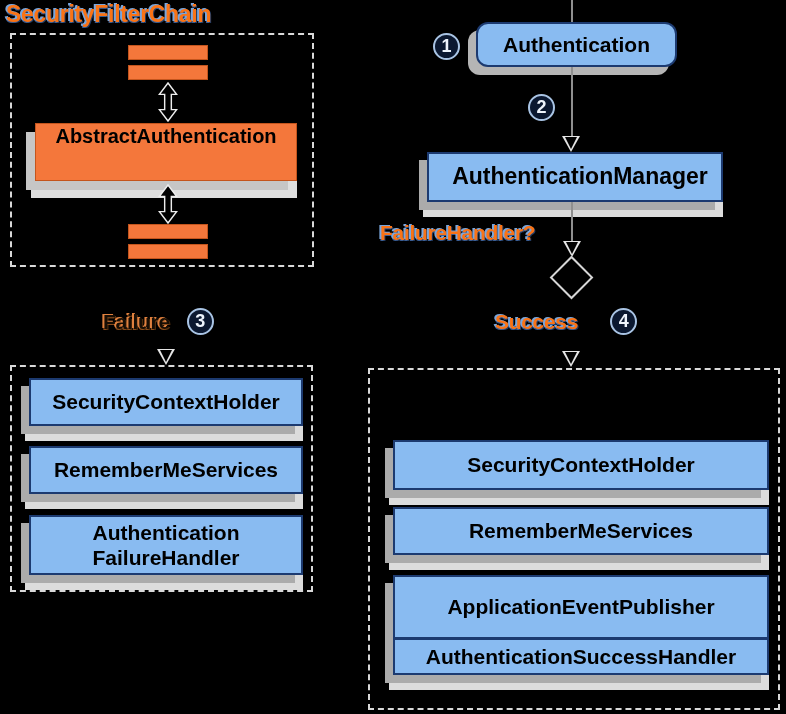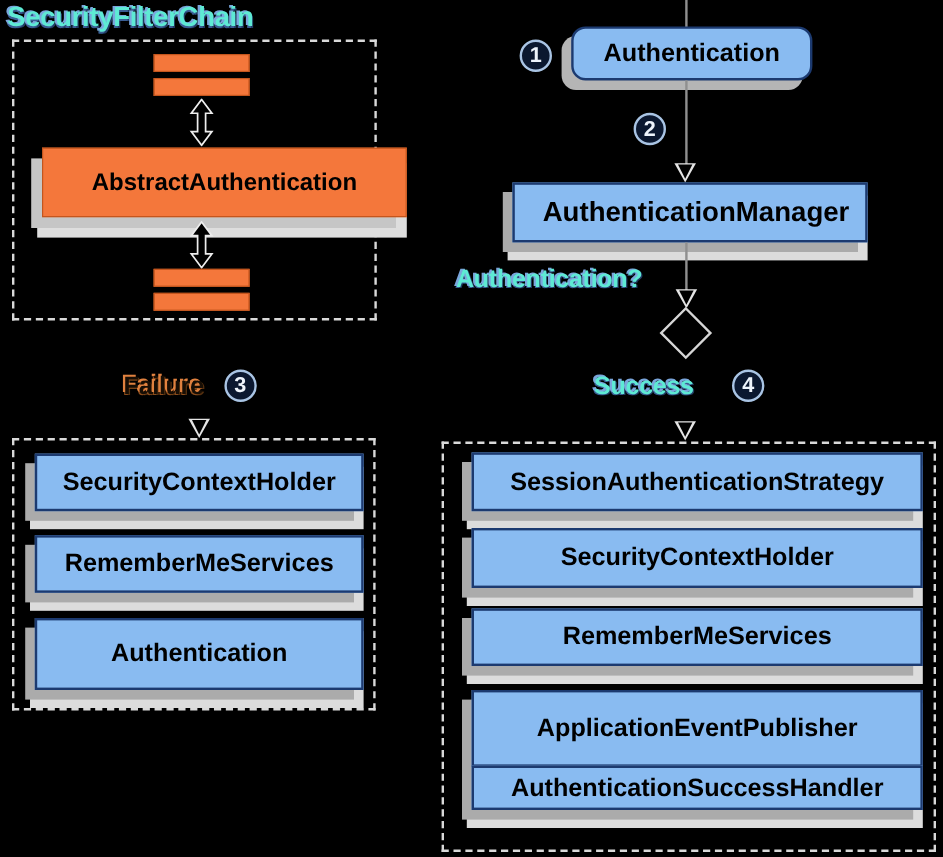--- a/index.html
+++ b/index.html
@@ -8,21 +8,21 @@
     position:relative;
     width:786px;height:714px;
     background:#000;
     overflow:hidden;
     font-family:"Liberation Sans", sans-serif;
   }
   
   .blue-label{
     position:absolute;
     font-weight:bold;
-    color:#5eead4;
+    color:#f97316;
     text-shadow:-2px -1px 0 #7aa6dc, -1px 1px 0 #3a5d93, 1px 1px 0 #223c63;
     white-space:nowrap;
     letter-spacing:-0.3px;
   }
   .orange-label{
     font-weight:bold;
     color:#170e05;
     text-shadow:-2px -1px 0 #e0813f, -1px 1px 0 #8a4c1c, 1px 1px 0 #55300f;
     white-space:nowrap;
     letter-spacing:-0.3px;
@@ -75,29 +75,29 @@
     left:116px;width:80px;height:15px;
     background:#f4773b;
     border:1px solid #c4551d;
   }
   .bar1{top:10px;}
   .bar2{top:30px;}
   .bar3{top:189px;}
   .bar4{top:209px;}
   .orange-node{
     position:absolute;
-    left:23px;top:88px;width:304px;height:58px;
+    left:23px;top:88px;width:262px;height:58px;
     background:#f4773b;
     border:1px solid #c4551d;
     color:#000;
     font-weight:bold;
     font-size:20px;
     line-height:1.25;
-    display:flex;flex-direction:row;
-    align-items:center;justify-content:center;
+    display:flex;flex-direction:column;
+    align-items:center;
     text-align:center;
     box-shadow:-9px 9px 0 #c6c6c6, -2px 15px 0 2px #dedede;
     white-space:nowrap;
   }
   
   .vline{position:absolute;width:2px;background:#8f8f8f;}
   .vl-top{left:571px;top:0;height:23px;}
   .vl-a{left:571px;top:67px;height:70px;}
   .vl-b{left:571px;top:202px;height:41px;}
   .double-arrow{position:absolute;left:144px;width:24px;height:40px;}
@@ -192,21 +192,21 @@
   <span class="circled step2">2</span>
   <div class="arrowhead ah1"></div>
 
   <div class="node manager-node">
     <span>AuthenticationManager</span>
   </div>
 
   <div class="vline vl-b"></div>
   <div class="arrowhead ah2"></div>
 
-  <div class="blue-label authenticated-label">Authentication?</div>
+  <div class="blue-label authenticated-label">FailureHandler?</div>
   <div class="diamond"></div>
 
   <div class="label-row failure-row">
     <span class="orange-label">Failure</span>
     <span class="circled">3</span>
   </div>
   <div class="label-row success-row">
     <span class="blue-label">Success</span>
     <span class="circled">4</span>
   </div>
@@ -216,27 +216,25 @@
 
   <div class="dashed-box failure-box">
     <div class="node fi fi1">
       <span>SecurityContextHolder</span>
     </div>
     <div class="node fi fi2">
       <span>RememberMeServices</span>
     </div>
     <div class="node fi fi3">
       <span>Authentication</span>
+      <span>FailureHandler</span>
     </div>
   </div>
 
   <div class="dashed-box success-box">
-    <div class="node si si1">
-      <span>SessionAuthenticationStrategy</span>
-    </div>
     <div class="node si si2">
       <span>SecurityContextHolder</span>
     </div>
     <div class="node si si3">
       <span>RememberMeServices</span>
     </div>
     <div class="node si si4">
       <span>ApplicationEventPublisher</span>
     </div>
     <div class="node si si5">

